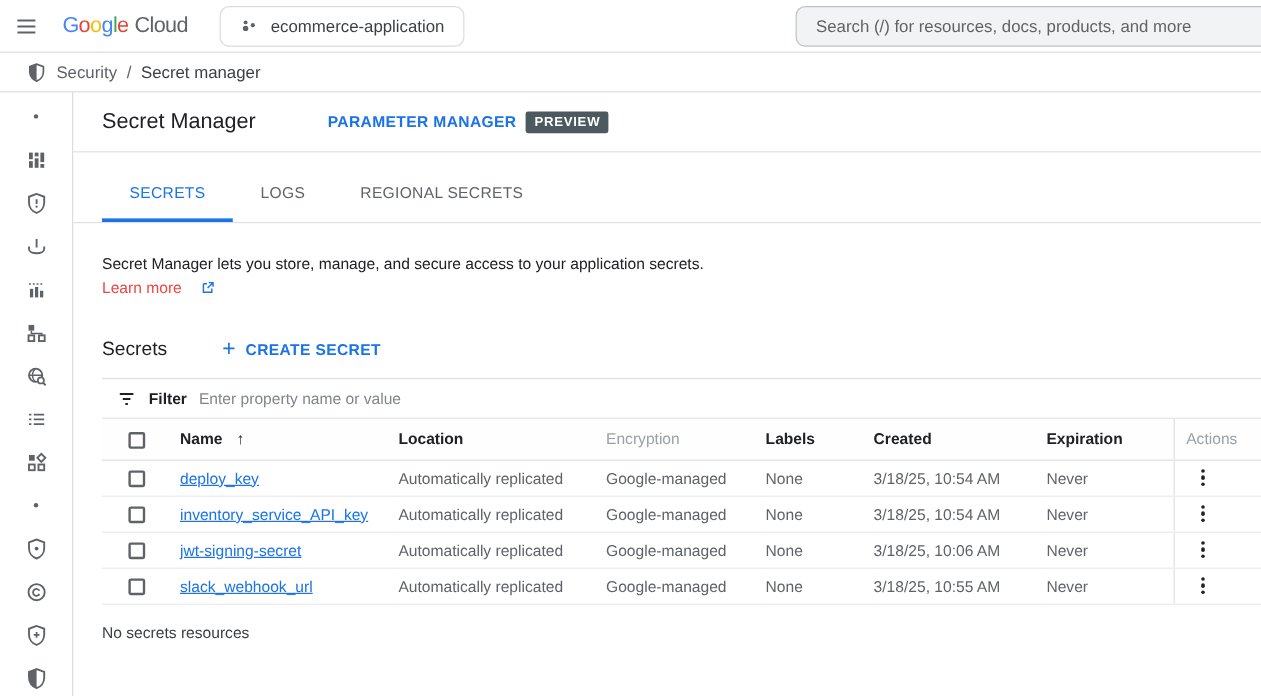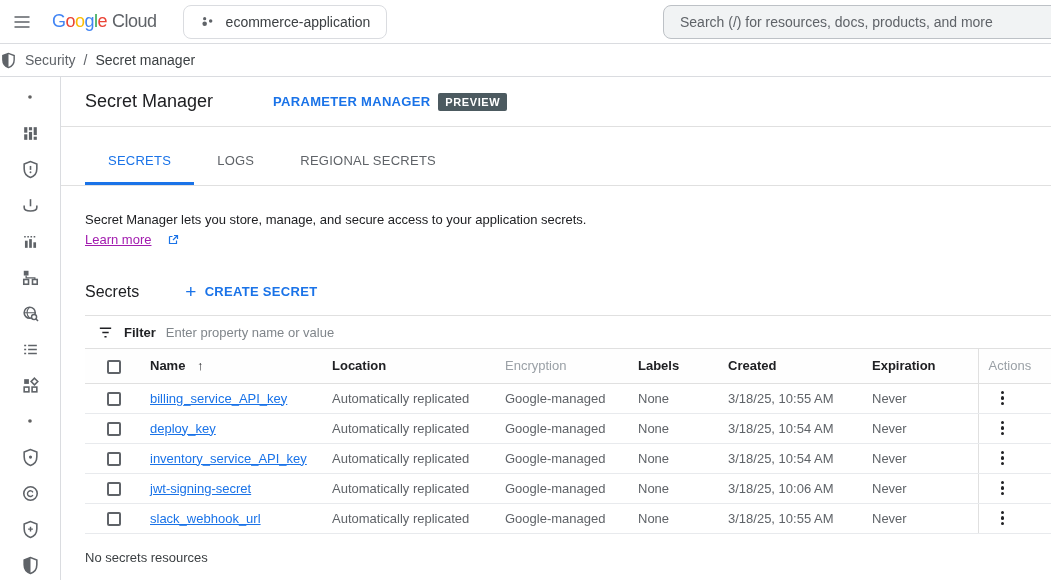--- a/index.html
+++ b/index.html
@@ -21,21 +21,21 @@
     font-family:inherit; }
   .search-box { position:absolute; left:663px; top:5px; width:420px; height:34px;
     background:#f1f3f4; border:1px solid #bdc1c6; border-radius:8px;
     display:flex; align-items:center; padding:0 16px; }
   .search-box input { border:none; outline:none; background:transparent;
     width:100%; font-size:14px; color:#3c4043; font-family:inherit; }
   .search-box input::placeholder { color:#5f6368; }
 
   
   .crumbbar { height:33px; display:flex; align-items:center; gap:8px;
-    border-bottom:1px solid #dadce0; font-size:14px; }
+    padding-left:22px; border-bottom:1px solid #dadce0; font-size:14px; }
   .crumbbar .section { color:#5f6368; cursor:pointer; }
   .crumbbar .sep { color:#5f6368; }
   .crumbbar .current { color:#3c4043; font-weight:500; }
 
   
   .app-body { display:flex; height:503px; }
   .sidebar { width:61px; border-right:1px solid #dadce0; display:flex;
     flex-direction:column; align-items:center; padding-top:10px; gap:16px;
     flex:none; }
   .side-item { width:36px; height:20px; display:flex; align-items:center;
@@ -58,21 +58,21 @@
     display:flex; }
   .tab { height:46px; padding:0 23px; display:flex; align-items:center;
     font-size:13px; font-weight:500; letter-spacing:0.25px; color:#5f6368;
     cursor:pointer; border:none; background:none; font-family:inherit;
     border-bottom:3px solid transparent; }
   .tab.active { color:#1a73e8; border-bottom-color:#1a73e8; }
 
   
   .desc { padding:24px 24px 0; font-size:13px; line-height:20px; color:#202124; }
   .learn-more { display:inline-flex; align-items:center; gap:16px;
-    color:#a21caf; font-size:13px; text-decoration:underline; cursor:pointer; }
+    color:#ef4444; font-size:13px; cursor:pointer; }
 
   
   .secrets-row { padding:32px 24px 14px; display:flex; align-items:center; }
   .secrets-heading { font-size:16px; font-weight:500; color:#202124; }
   .create-btn { margin-left:46px; display:flex; align-items:center; gap:8px;
     font-size:13px; font-weight:700; letter-spacing:0.3px; color:#1a73e8;
     cursor:pointer; border:none; background:none; font-family:inherit; }
   .create-btn .plus { font-size:19px; font-weight:400; line-height:1; }
 
   
@@ -326,36 +326,20 @@
             </th>
             <th>Location</th>
             <th class="muted">Encryption</th>
             <th>Labels</th>
             <th>Created</th>
             <th>Expiration</th>
             <th class="muted col-actions">Actions</th>
           </tr>
         </thead>
         <tbody>
-  <tr>
-    <td class="cell-check"><span class="checkbox"></span></td>
-    <td><a>billing_service_API_key</a></td>
-    <td>Automatically replicated</td>
-    <td>Google-managed</td>
-    <td>None</td>
-    <td>3/18/25, 10:55 AM</td>
-    <td>Never</td>
-    <td class="col-actions">
-      <button class="dots-btn">
-        <i></i>
-                  <i></i>
-                  <i></i>
-      </button>
-    </td>
-  </tr>
 
   <tr>
     <td class="cell-check"><span class="checkbox"></span></td>
     <td><a>deploy_key</a></td>
     <td>Automatically replicated</td>
     <td>Google-managed</td>
     <td>None</td>
     <td>3/18/25, 10:54 AM</td>
     <td>Never</td>
     <td class="col-actions">

